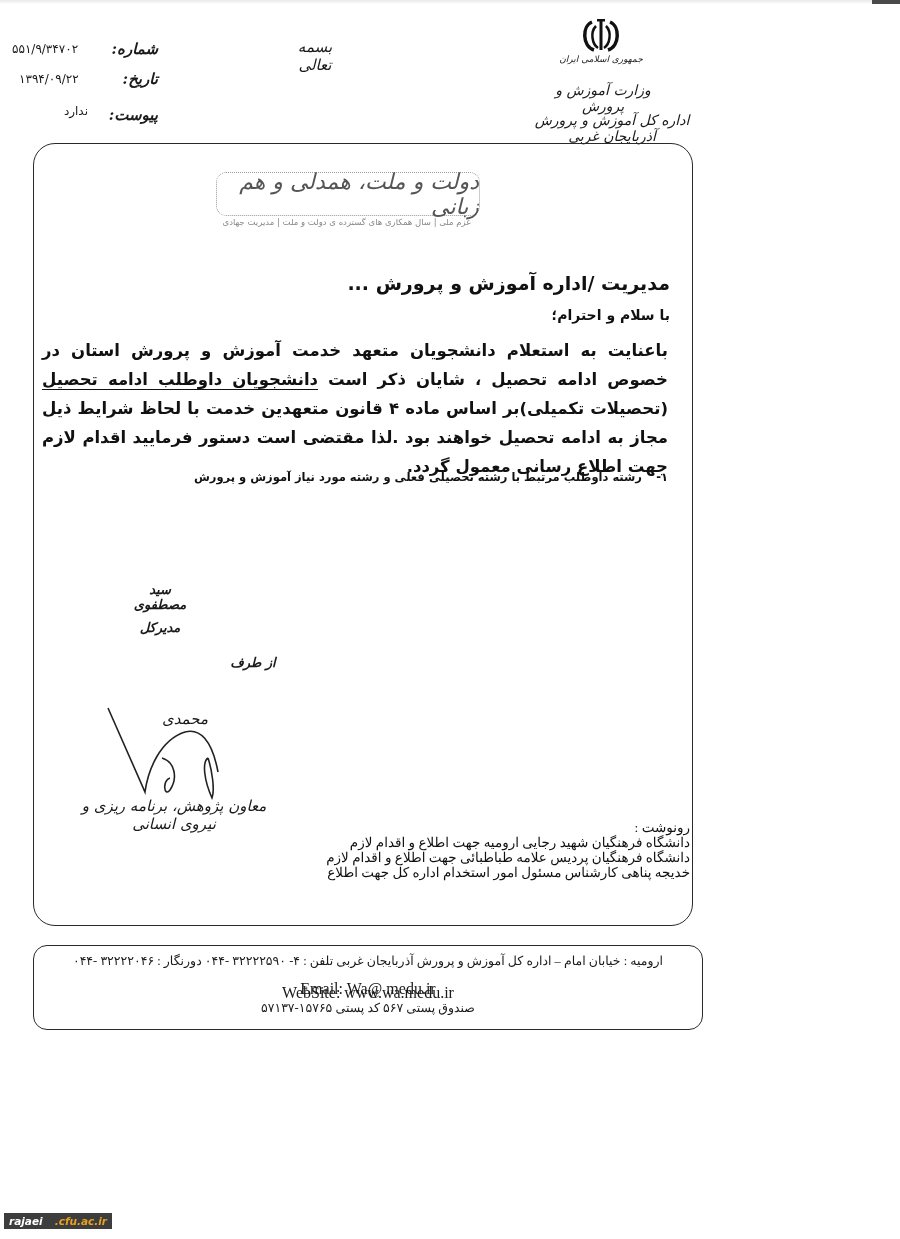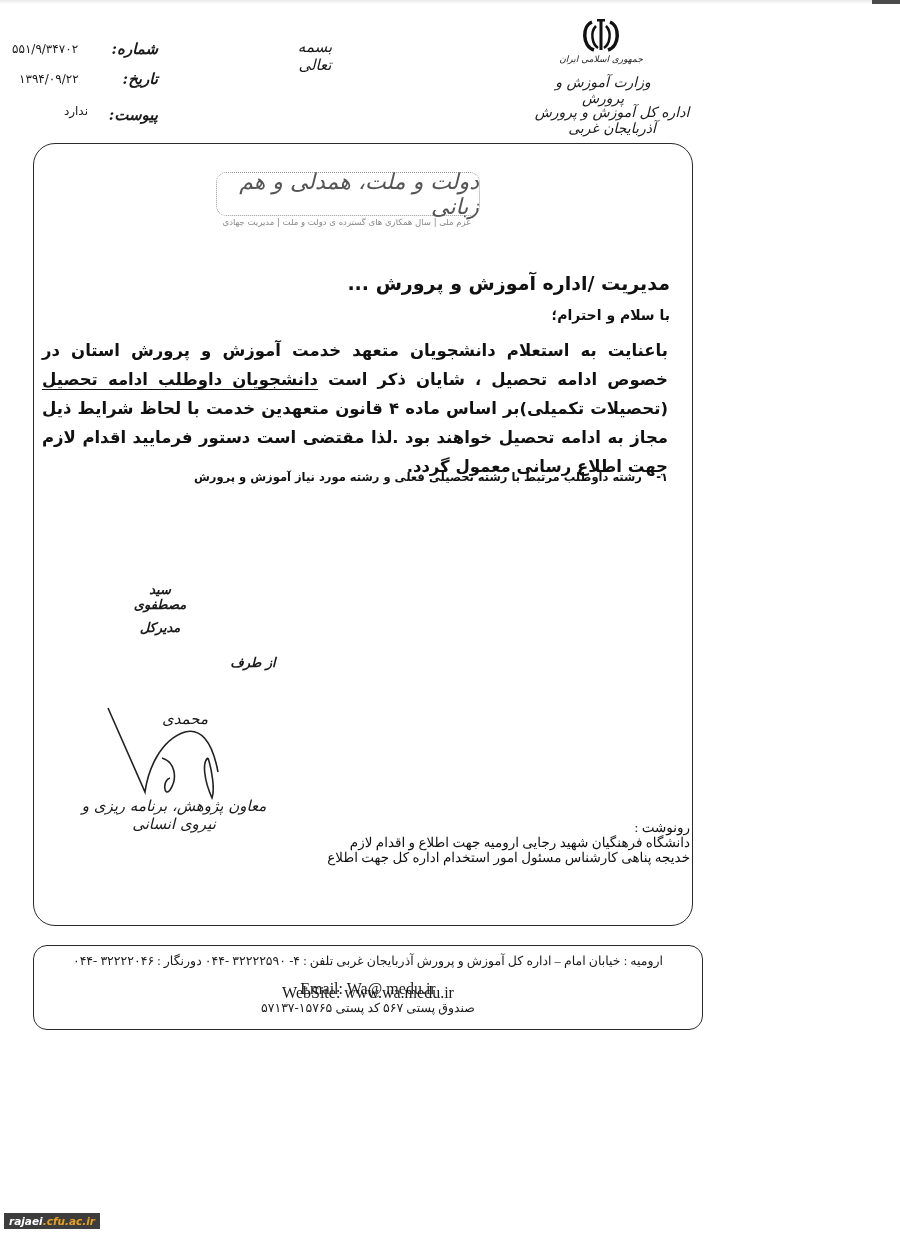--- a/index.html
+++ b/index.html
@@ -17,21 +17,21 @@
 
   
   .meta-label { font-family:"DejaVu Serif", serif; font-style:italic; font-weight:bold; font-size:15px; }
   .meta-value { font-family:"DejaVu Sans", sans-serif; font-size:12px; direction:ltr; }
 
   .bismillah { font-family:"DejaVu Serif", serif; font-style:italic; font-size:15px;text-align:center; }
 
   
   .emblem { left:578px; top:16px; width:46px; height:40px; }
   .republic { font-family:"DejaVu Serif", serif; font-style:italic; font-size:9px; }
-  .ministry { font-family:"DejaVu Serif", serif; font-style:italic; font-size:14px; }
+  .ministry { font-family:"DejaVu Serif", serif; font-style:italic; font-size:14px;margin-top:8px; }
 
   
   .frame {
     left:33px; top:143px; width:660px; height:783px;
     border:1.5px solid #2a2a2a; border-radius:22px; box-sizing:border-box;
   }
 
   .slogan-box {
     left:216px; top:172px; width:262px; height:42px;
     border:1px dotted #9a9a9a; border-radius:10px;
@@ -60,21 +60,21 @@
     border:1.5px solid #2a2a2a; border-radius:14px; box-sizing:border-box;
   }
   .footer-line { font-family:"Liberation Serif", serif; font-size:12.5px; text-align:center; width:670px; left:33px; }
   .footer-latin { font-family:"Liberation Serif", serif; font-size:16px; text-align:center; width:670px; left:33px; direction:ltr; line-height:16px; }
 
   .watermark {
     left:4px; top:1213px; height:16px; padding:0 5px;
     background:#3d3d3d; color:#fff; font-weight:bold; font-style:italic;
     font-size:10.5px; line-height:16px; font-family:"DejaVu Sans", sans-serif;
   }
-  .watermark .accent { color:#e8a020; }
+  .watermark .accent { color:#e8a020;padding-left:12px; }
 </style>
 </head>
 <body>
 
 <div class="abs scan-edge"></div>
 <div class="abs scan-corner"></div>
 
 <div>
   <div class="abs meta-label rtl" style="left:110px;top:40px;width:48px;">شماره:</div>
   <div class="abs meta-value" style="left:12px;top:42px;">۵۵۱/۹/۳۴۷۰۲</div>
@@ -129,20 +129,21 @@
     <path d="M8 8 L45 92 C48 70 60 40 85 32 C100 28 112 40 118 72" fill="none" stroke="#222" stroke-width="1.6"></path>
     <path d="M62 58 C75 62 78 78 70 90 C64 98 62 80 70 78" fill="none" stroke="#222" stroke-width="1.6"></path>
     <path d="M108 58 C102 62 104 80 112 98 C115 90 112 70 108 58" fill="none" stroke="#222" stroke-width="1.6"></path>
   </svg>
 </div>
 <div class="abs sig-title rtl" style="left:74px;top:797px;width:200px;text-align:center;">معاون پژوهش، برنامه ریزی و نیروی انسانی</div>
 
 <div class="abs cc rtl" style="left:300px;top:820px;width:390px;">
   <div>رونوشت :</div>
   <div>دانشگاه فرهنگیان شهید رجایی ارومیه جهت اطلاع و اقدام لازم</div>
+  <div>دانشگاه فرهنگیان پردیس علامه طباطبائی جهت اطلاع و اقدام لازم</div>
   <div>خدیجه پناهی کارشناس مسئول امور استخدام اداره کل جهت اطلاع</div>
 </div>
 
 <div class="abs footer"></div>
 <div class="abs footer-line rtl" style="top:953px;text-align:center;">ارومیه : خیابان امام – اداره کل آموزش و پرورش آذربایجان غربی تلفن : ۴- ۳۲۲۲۲۵۹۰ -۰۴۴ دورنگار : ۳۲۲۲۲۰۴۶ -۰۴۴</div>
 <div class="abs footer-latin" style="top:969px;margin-top:12px;">Email: Wa@ medu.ir</div>
 <div class="abs footer-latin" style="top:985px;">WebSite:  www.wa.medu.ir</div>
 <div class="abs footer-line rtl" style="top:1000px;text-align:center;">صندوق پستی ۵۶۷ کد پستی ۱۵۷۶۵-۵۷۱۳۷</div>
 
 <div class="abs watermark">

